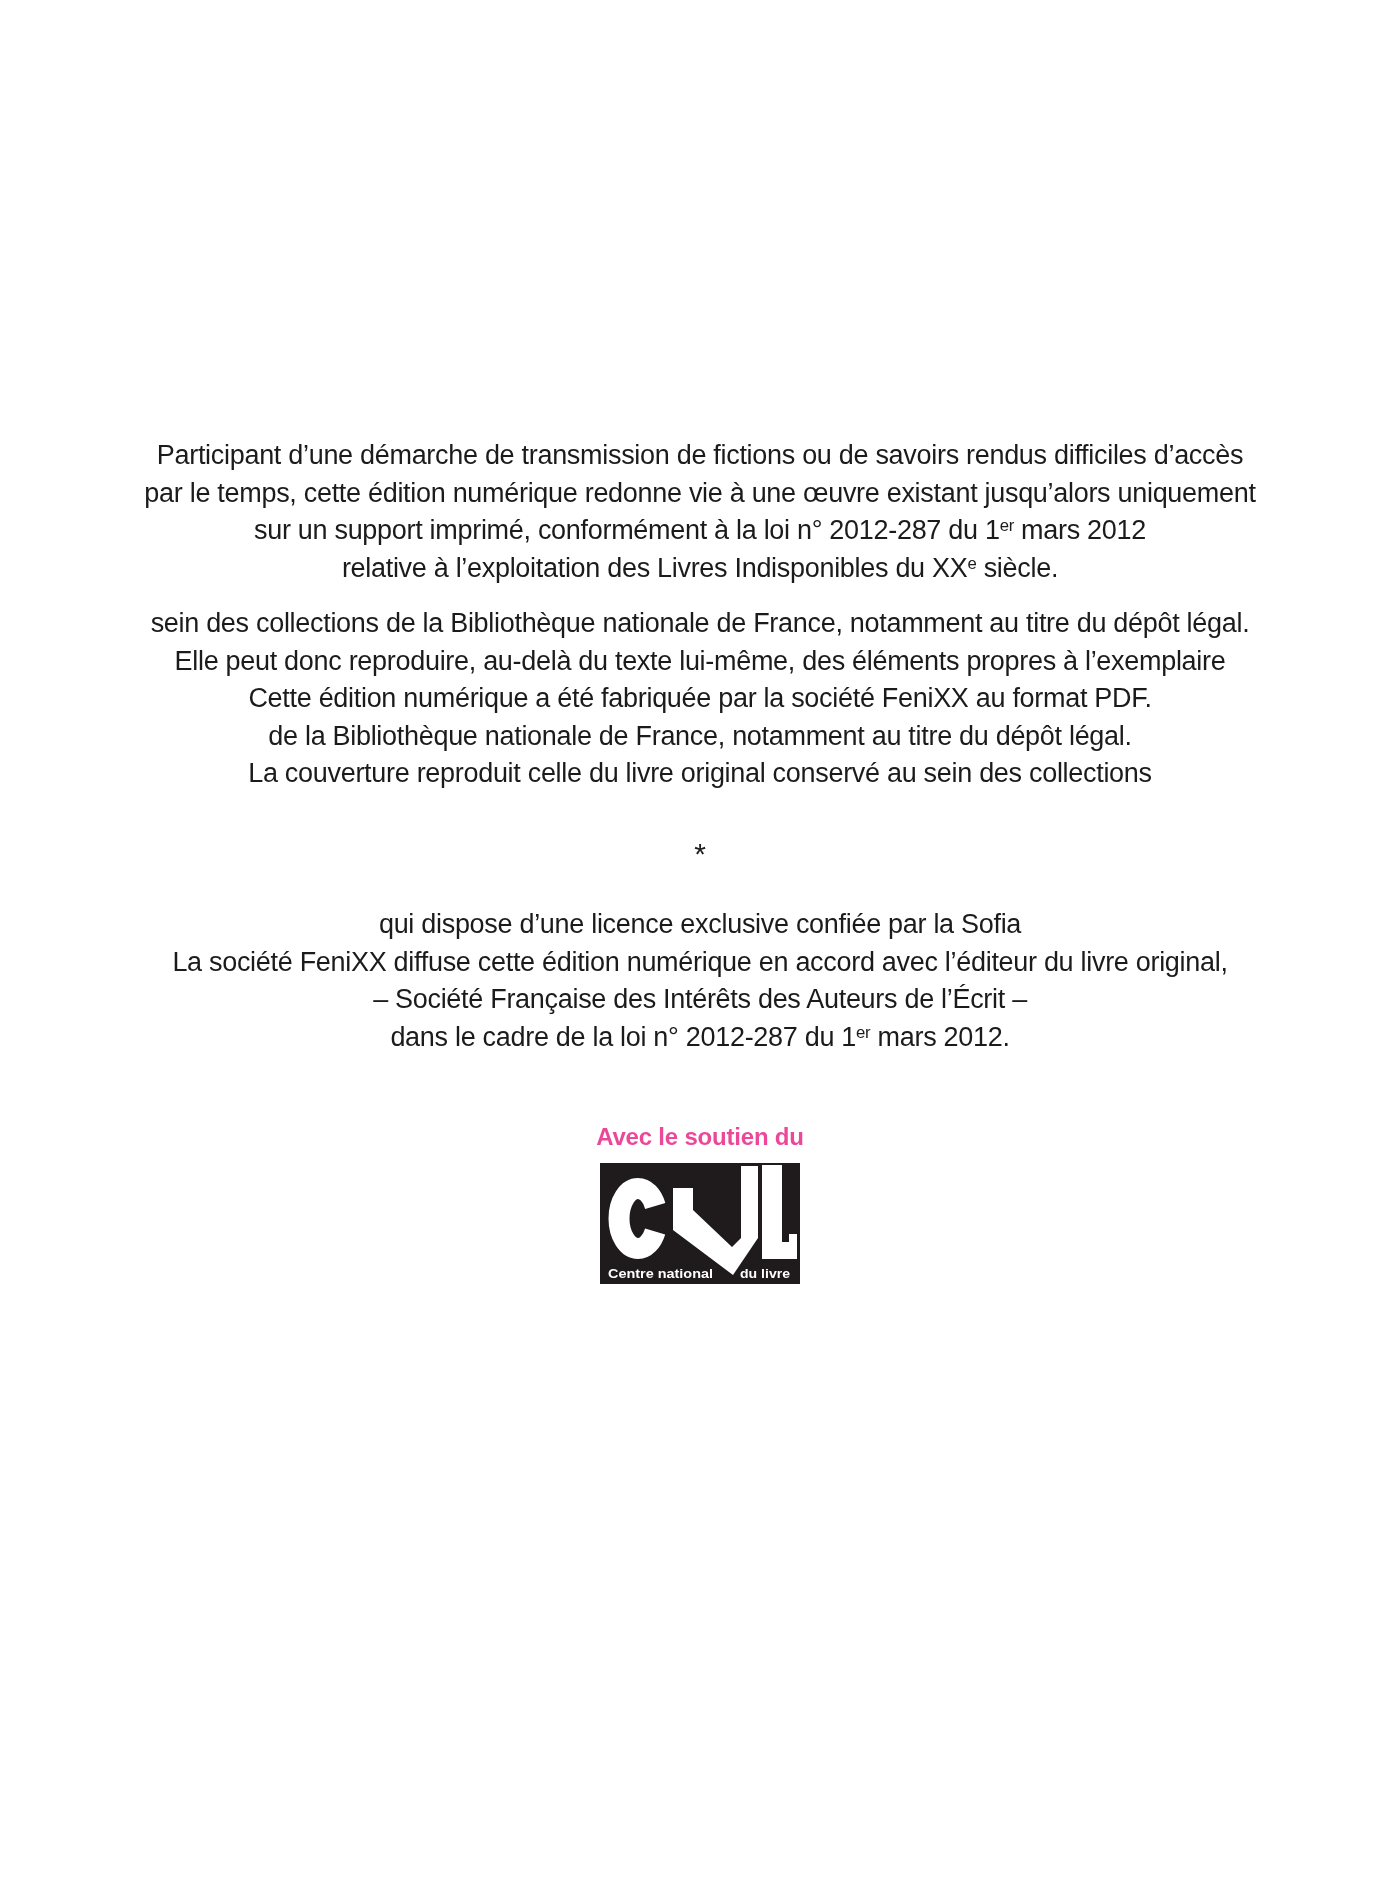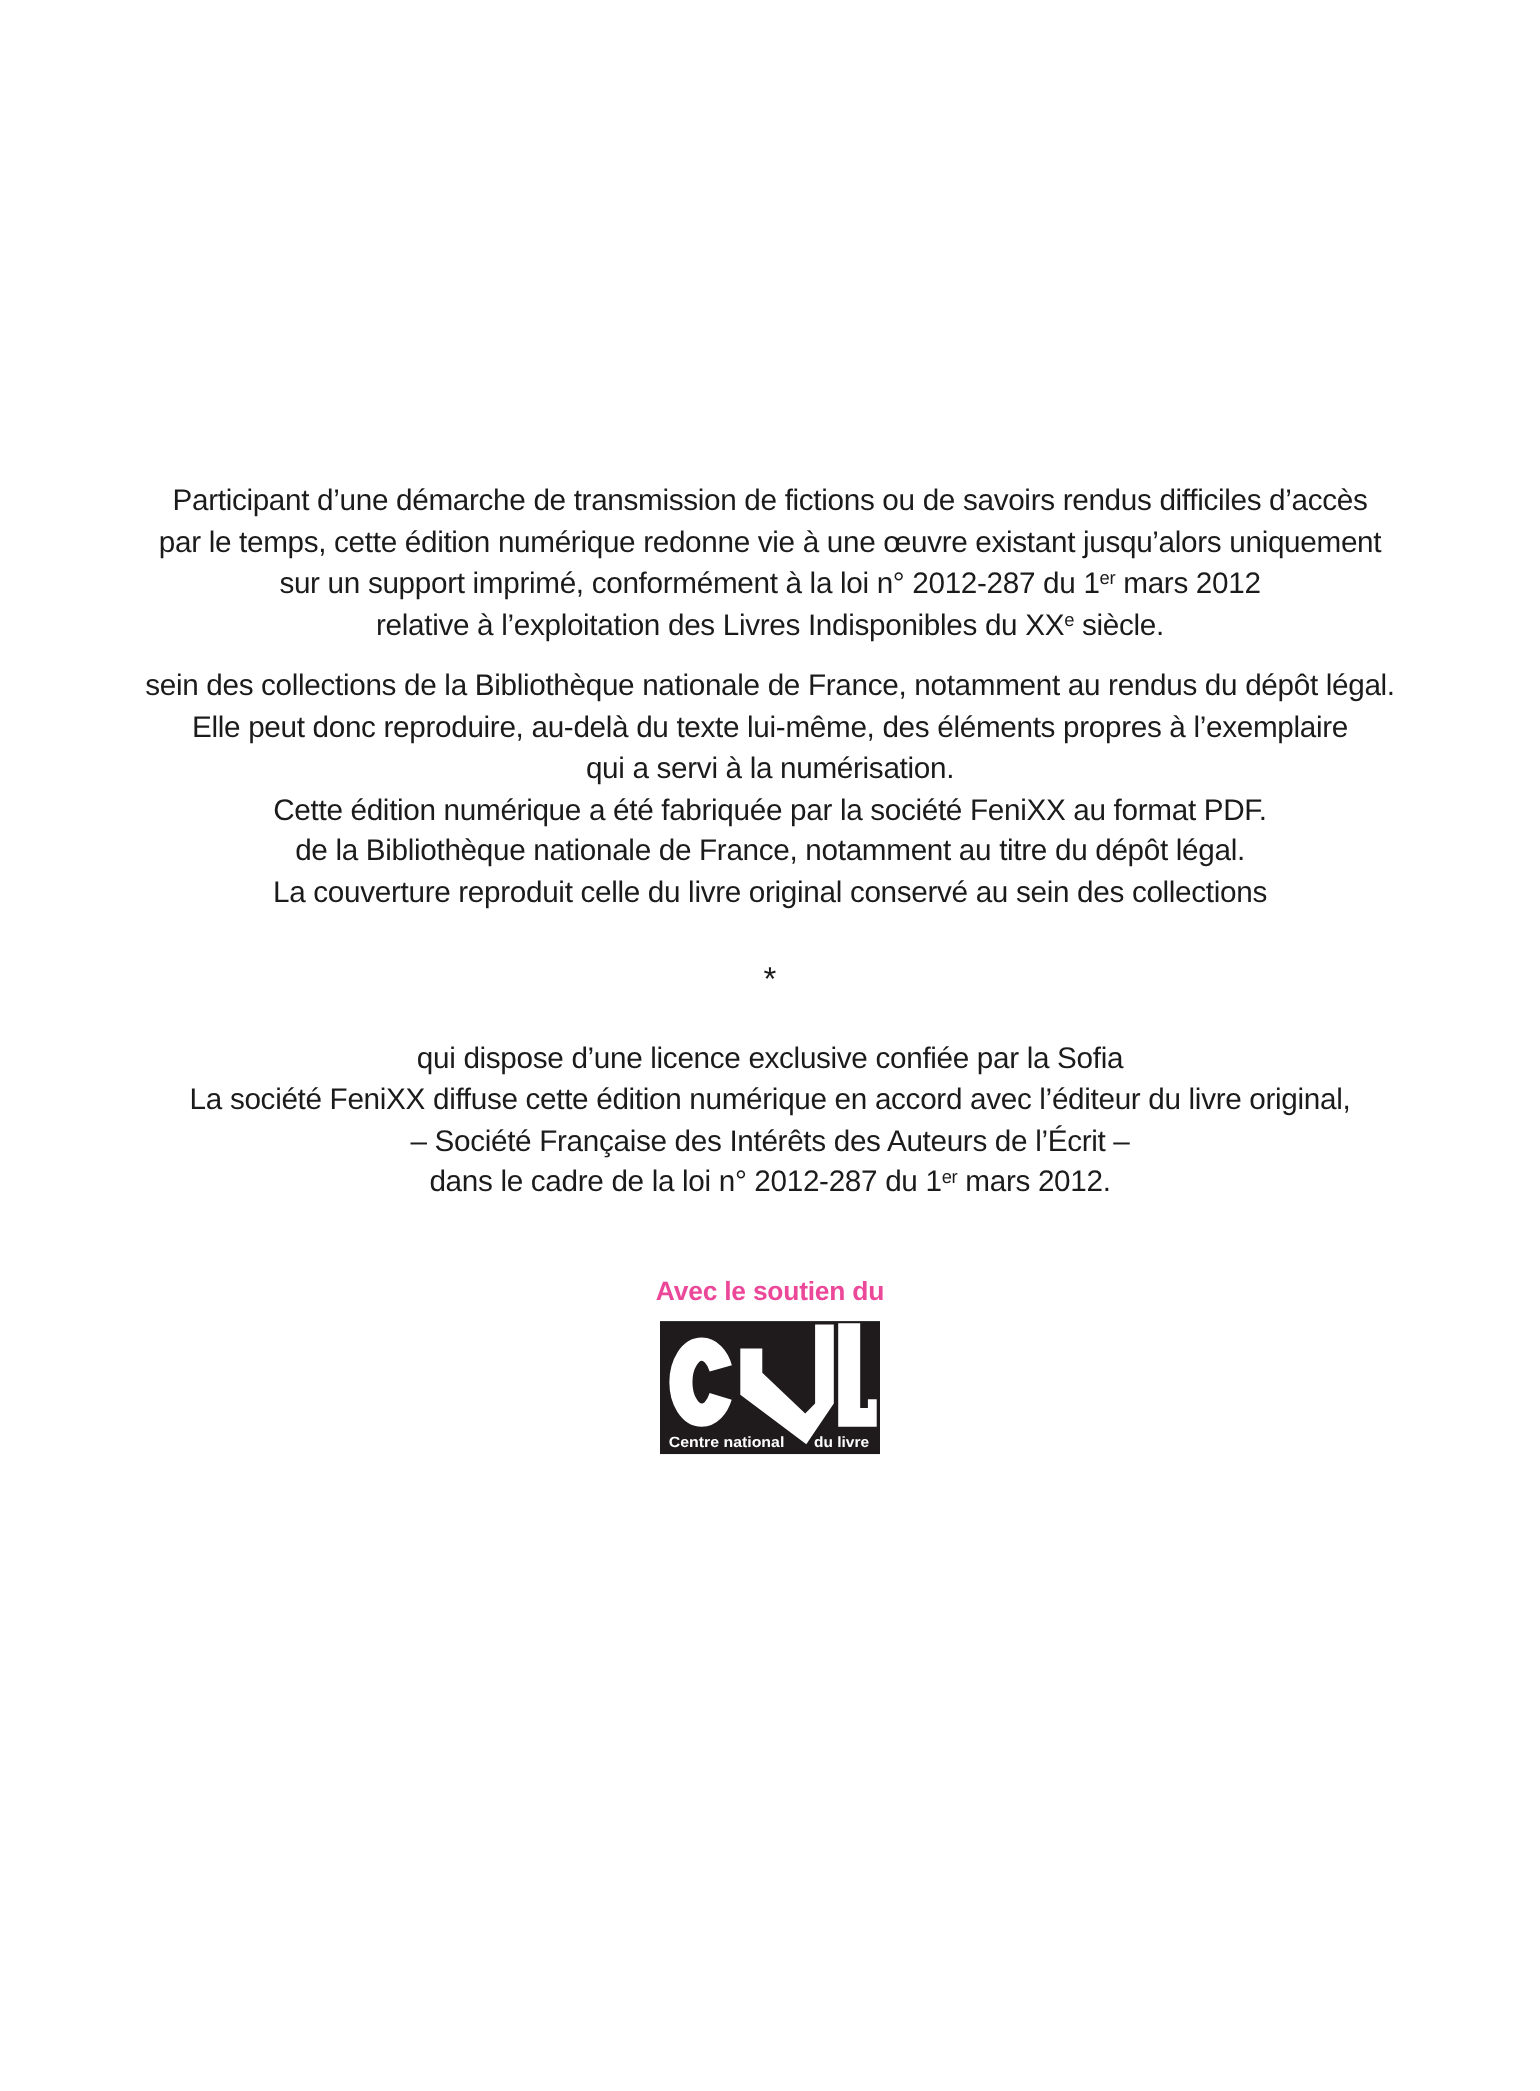--- a/index.html
+++ b/index.html
@@ -70,23 +70,22 @@
   <div class="text-col">
 
     <p class="para">
       <span class="line">Participant d’une démarche de transmission de fictions ou de savoirs rendus difficiles d’accès</span>
       <span class="line">par le temps, cette édition numérique redonne vie à une œuvre existant jusqu’alors uniquement</span>
       <span class="line"><span>sur un support imprimé, conformément à la loi n° 2012-287 du 1</span><sup class="sup">er</sup><span> mars 2012</span></span>
       <span class="line"><span>relative à l’exploitation des Livres Indisponibles du XX</span><sup class="sup">e</sup><span> siècle.</span></span>
     </p>
 
     <p class="para mt-small">
-      <span class="line">sein des collections de la Bibliothèque nationale de France, notamment au rendus du dépôt légal.</span>
+      <span class="line">sein des collections de la Bibliothèque nationale de France, notamment au titre du dépôt légal.</span>
       <span class="line">Elle peut donc reproduire, au-delà du texte lui-même, des éléments propres à l’exemplaire</span>
-      <span class="line">qui a servi à la numérisation.</span>
     </p>
 
     <p class="para mt-med">
       <span class="line">Cette édition numérique a été fabriquée par la société FeniXX au format PDF.</span>
     </p>
 
     <p class="para mt-med">
       <span class="line">de la Bibliothèque nationale de France, notamment au titre du dépôt légal.</span>
       <span class="line">La couverture reproduit celle du livre original conservé au sein des collections</span>
     </p>

